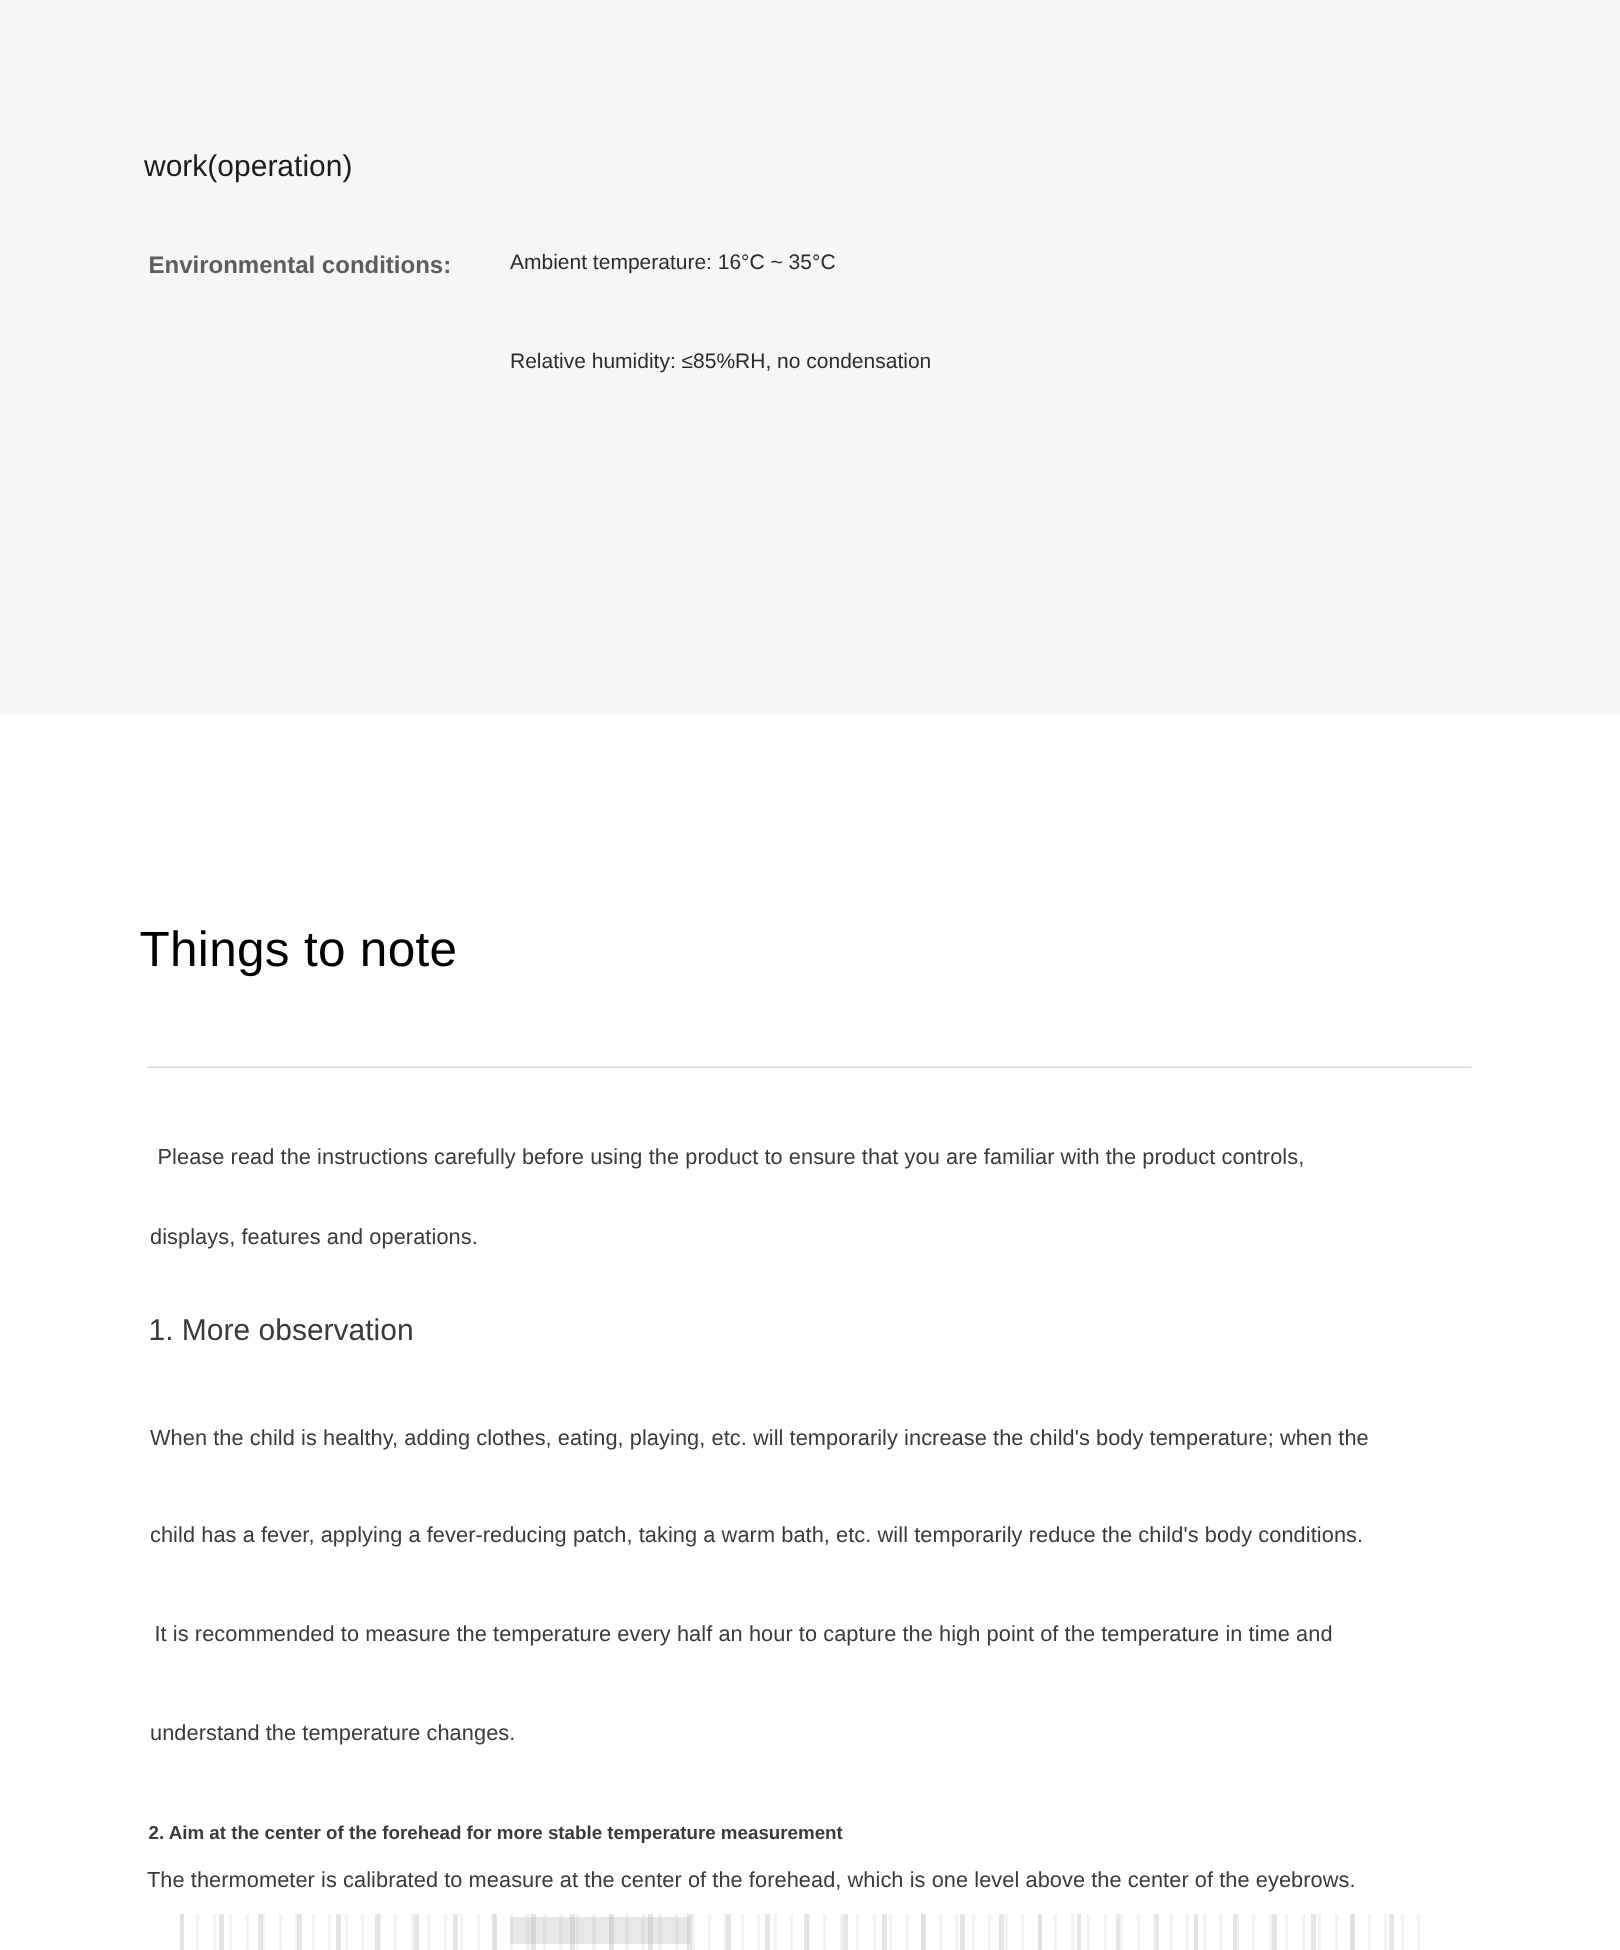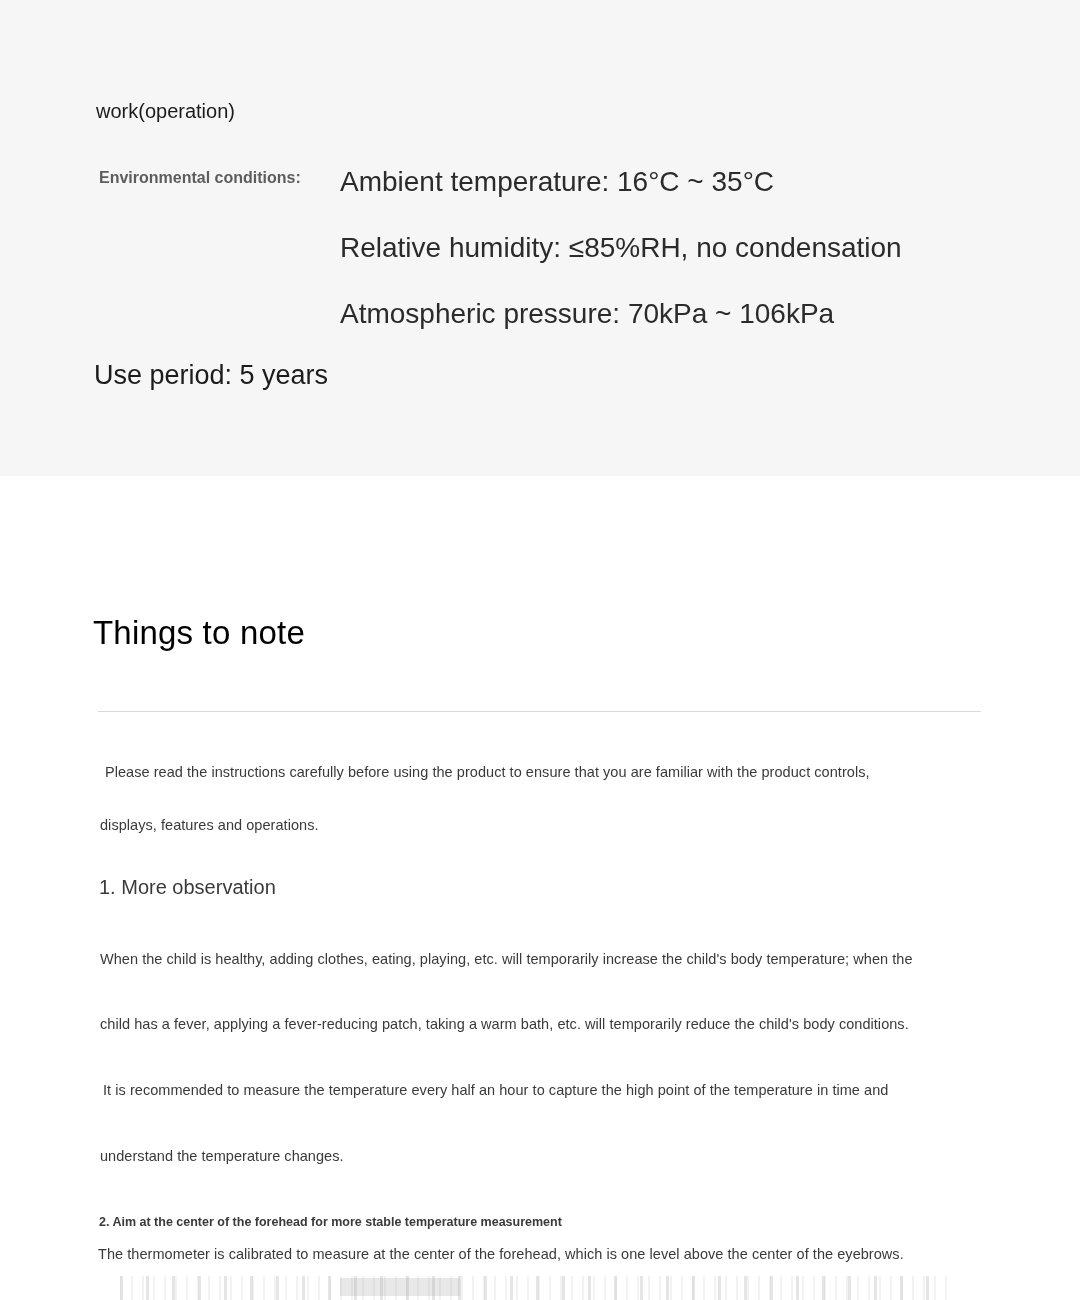--- a/index.html
+++ b/index.html
@@ -47,21 +47,21 @@
   .spec-env-label {
     font-size: 16px;
     color: #5d5d5d;
     position: absolute;
     left: 99px;
     top: 169px;
     font-weight: 700;
   }
 
   .spec-env-line {
-    font-size: 28px;
+    font-size: 14px;
     color: #2b2b2b;
     font-weight: 400;
     position: absolute;
     left: 340px;
   }
   .spec-env-line.l1 { top: 166px; }
   .spec-env-line.l2 { top: 232px; }
   .spec-env-line.l3 { top: 298px; }
 
   .spec-useperiod {
@@ -165,22 +165,20 @@
   }
 </style>
 </head>
 <body>
 
 <div class="spec-block">
   <div class="spec-work">work(operation)</div>
   <div class="spec-env-label">Environmental conditions:</div>
   <div class="spec-env-line l1">Ambient temperature: 16°C ~ 35°C</div>
   <div class="spec-env-line l2">Relative humidity: ≤85%RH, no condensation</div>
-  <div class="spec-env-line l3">Atmospheric pressure: 70kPa ~ 106kPa</div>
-  <div class="spec-useperiod">Use period: 5 years</div>
 </div>
 
 <div class="notes">
   <div class="notes-title">Things to note</div>
   <div class="notes-rule"></div>
 
   <div class="para p-intro-1">Please read the instructions carefully before using the product to ensure that you are familiar with the product controls,</div>
   <div class="para p-intro-2">displays, features and operations.</div>
 
   <div class="sub-head">1. More observation</div>

